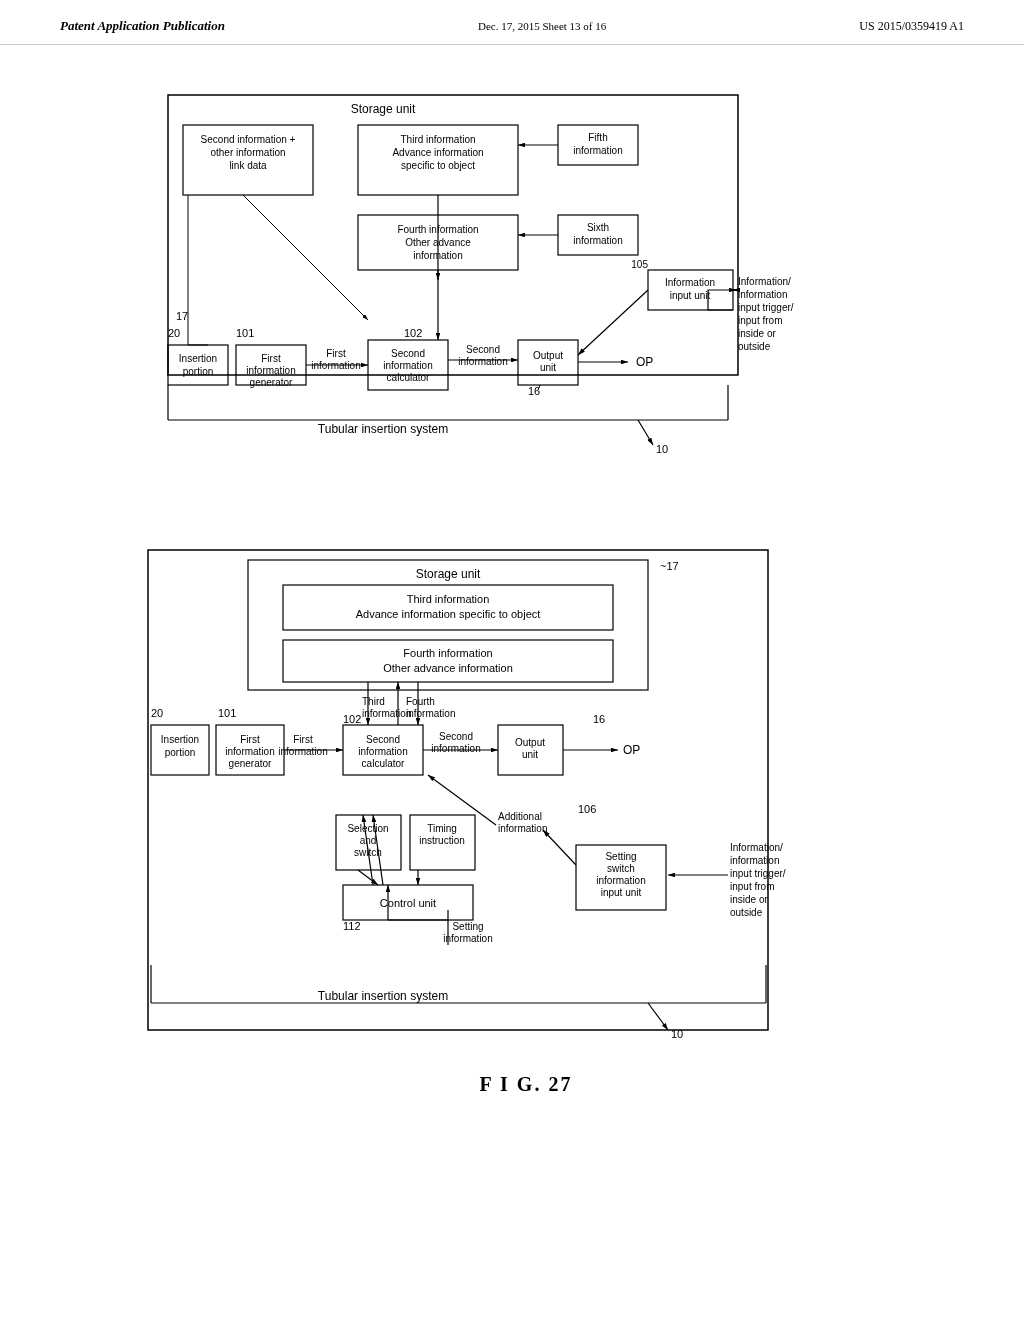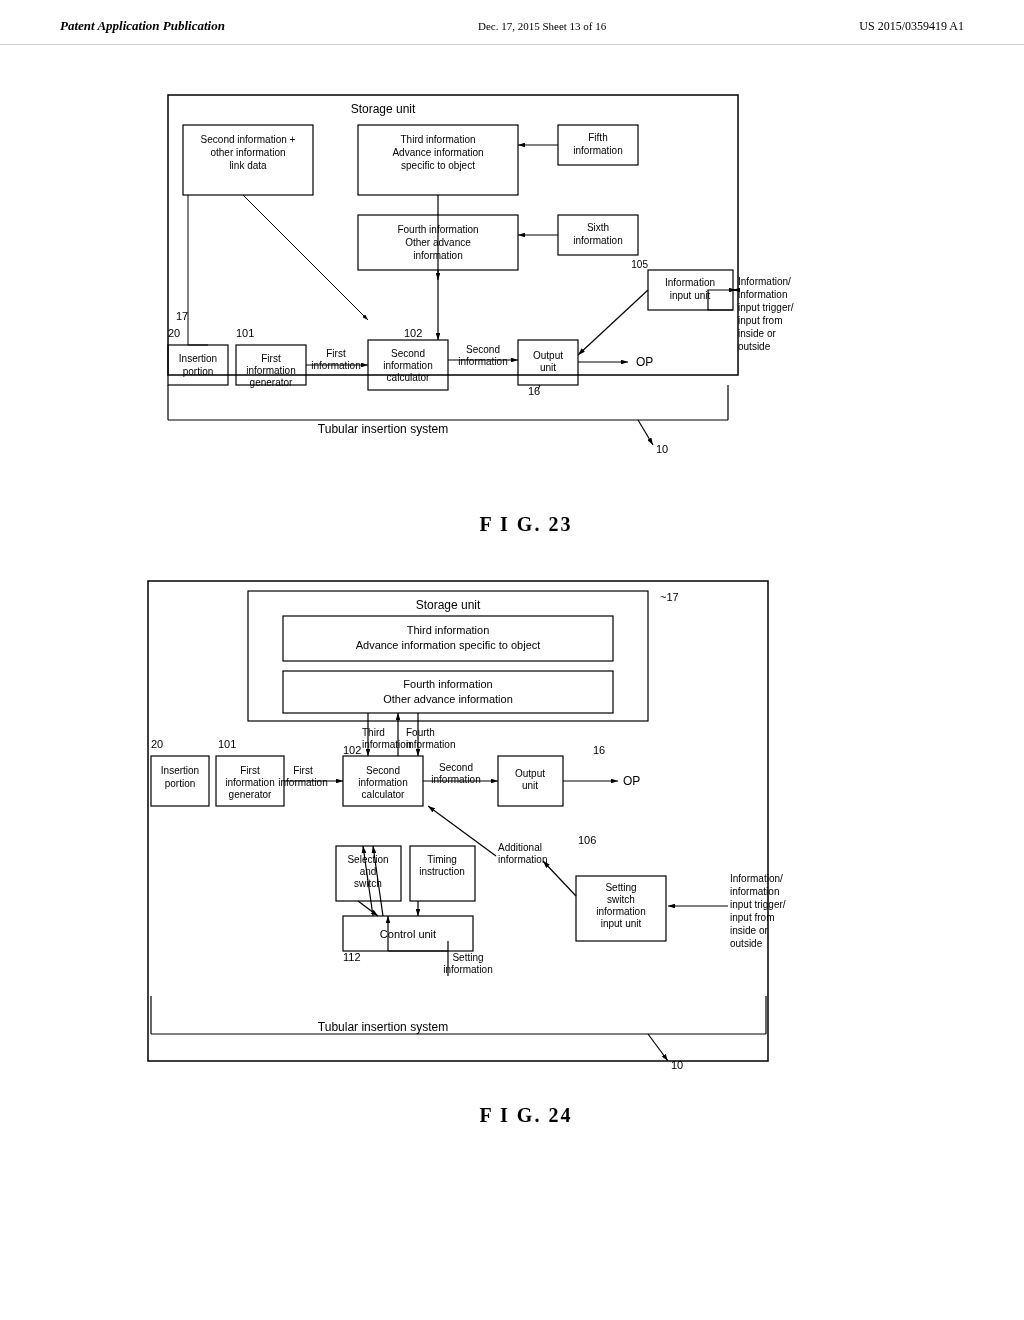--- a/index.html
+++ b/index.html
@@ -175,21 +175,20 @@
 
       <line x1="550" y1="345" x2="565" y2="370" stroke="#000" stroke-width="1.2" marker-end="url(#arrowhead)"></line>
       <text x="568" y="378" font-family="Arial,sans-serif" font-size="11">10</text>
 
       <defs>
         <marker id="arrowhead" markerWidth="6" markerHeight="4" refX="6" refY="2" orient="auto">
           <polygon points="0 0, 6 2, 0 4" fill="#000"></polygon>
         </marker>
       </defs>
     </svg>
-    <div class="diagram-title">F I G. 23</div>
   </div>
 
   <div class="diagram-wrapper">
     <svg class="diagram-svg" width="900" height="530" viewBox="0 0 900 530">
       <defs>
         <marker id="arr2" markerWidth="6" markerHeight="4" refX="6" refY="2" orient="auto">
           <polygon points="0 0, 6 2, 0 4" fill="#000"></polygon>
         </marker>
         <marker id="arr2r" markerWidth="6" markerHeight="4" refX="0" refY="2" orient="auto">
           <polygon points="6 0, 0 2, 6 4" fill="#000"></polygon>
@@ -307,16 +306,16 @@
 
       <text x="295" y="465" font-family="Arial,sans-serif" font-size="12" text-anchor="middle">Tubular insertion system</text>
       <line x1="63" y1="430" x2="63" y2="468" stroke="#000" stroke-width="1.2"></line>
       <line x1="63" y1="468" x2="678" y2="468" stroke="#000" stroke-width="1.2"></line>
       <line x1="678" y1="430" x2="678" y2="468" stroke="#000" stroke-width="1.2"></line>
 
       <line x1="560" y1="468" x2="580" y2="495" stroke="#000" stroke-width="1.2" marker-end="url(#arr2)"></line>
       <text x="583" y="503" font-family="Arial,sans-serif" font-size="11">10</text>
 
     </svg>
-    <div class="diagram-title">F I G. 24</div>
+    <div class="diagram-title">F I G. 27</div>
   </div>
 
 </div>
 
 </body></html>

